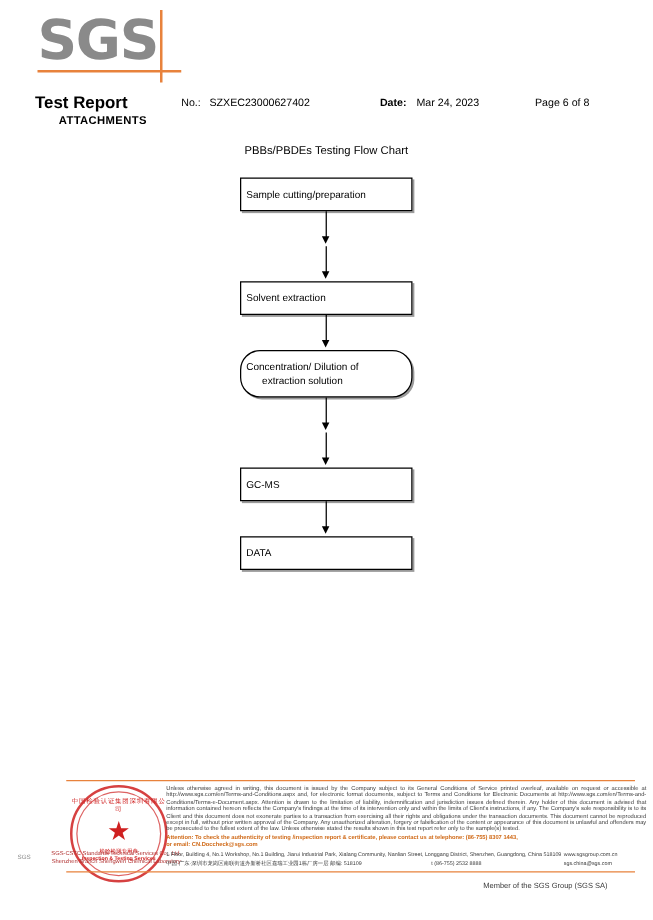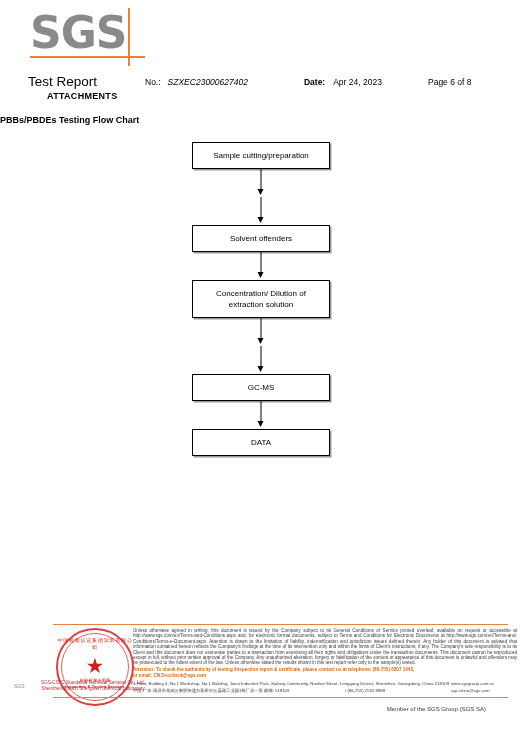--- a/index.html
+++ b/index.html
@@ -54,60 +54,61 @@
     width: 115px;
     height: 1.5px;
     background: #e8823c;
   }
 
   .title-report {
     position: absolute;
     left: 28px;
     top: 74px;
     font-size: 13.5px;
-    font-weight: normal;
+    font-weight: bold;
     letter-spacing: 0px;
   }
   .title-attach {
     position: absolute;
     left: 47px;
     top: 91px;
     font-size: 9px;
     font-weight: bold;
     letter-spacing: 0.3px;
   }
 
   .meta-row {
     position: absolute;
     left: 145px;
     top: 77px;
     font-size: 8.5px;
     white-space: nowrap;
   }
   .meta-row .lbl { font-weight: normal; }
-  .meta-no-val { margin-left: 7px; font-style: italic; }
+  .meta-no-val { margin-left: 7px; }
   .meta-date-lbl { margin-left: 56px; font-weight: bold; text-align: right; }
   .meta-date-val { margin-left: 8px; }
 
   .page-num {
     position: absolute;
     left: 428px;
     top: 77px;
     font-size: 8.5px;
     white-space: nowrap;
   }
 
   
   .chart-title {
     position: absolute;
     left: 0;
     right: 0;
     top: 115px;
+    text-align: center;
     font-size: 9px;
-    font-weight: bold;
+    font-weight: normal;
   }
 
   .flow {
     position: absolute;
     left: 192px;
     top: 142px;
     width: 138px;
   }
 
   .node {
@@ -116,23 +117,22 @@
     border: 1px solid #000000;
     background: #ffffff;
     box-shadow: 1.5px 1.5px 0 0 #9a9a9a;
     text-align: center;
     font-size: 8px;
     line-height: 11px;
     padding: 7px 4px;
     min-height: 27px;
     display: flex;
     align-items: center;
-    justify-content: center;
-  }
-  .node.tall { min-height: 34px; }
+  }
+  .node.tall { min-height: 34px; border-radius: 16px; }
 
   .connector {
     position: relative;
     width: 138px;
     height: 28px;
   }
   .connector .stem {
     position: absolute;
     left: 50%;
     top: 0;
@@ -302,21 +302,21 @@
   <div class="logo-block">
     <div class="logo-text">SGS</div>
     <div class="logo-vline"></div>
     <div class="logo-hline"></div>
   </div>
 
   <div class="title-report">Test Report</div>
   <div class="title-attach">ATTACHMENTS</div>
 
   <div class="meta-row">
-    <span class="lbl">No.:</span><span class="meta-no-val">SZXEC23000627402</span><span class="meta-date-lbl">Date:</span><span class="meta-date-val">Apr 24, 2023</span>
+    <span class="lbl">No.:</span><span class="meta-no-val">SZXEC23000627402</span><span class="meta-date-lbl">Date:</span><span class="meta-date-val">Mar 24, 2023</span>
   </div>
 
   <div class="page-num">Page 6 of 8</div>
 
   <div class="chart-title">PBBs/PBDEs Testing Flow Chart</div>
 
   <div class="flow">
 
     <div class="node">
       <span>Sample cutting/preparation</span>
@@ -327,21 +327,21 @@
       <div class="head"></div>
     </div>
 
 
     <div class="connector">
       <div class="stem"></div>
       <div class="head"></div>
     </div>
 
     <div class="node">
-      <span>Solvent offenders</span>
+      <span>Solvent extraction</span>
     </div>
 
     <div class="connector">
       <div class="stem"></div>
       <div class="head"></div>
     </div>
 
     <div class="node tall">
       <span>
         <span>Concentration/ Dilution of</span><br>

